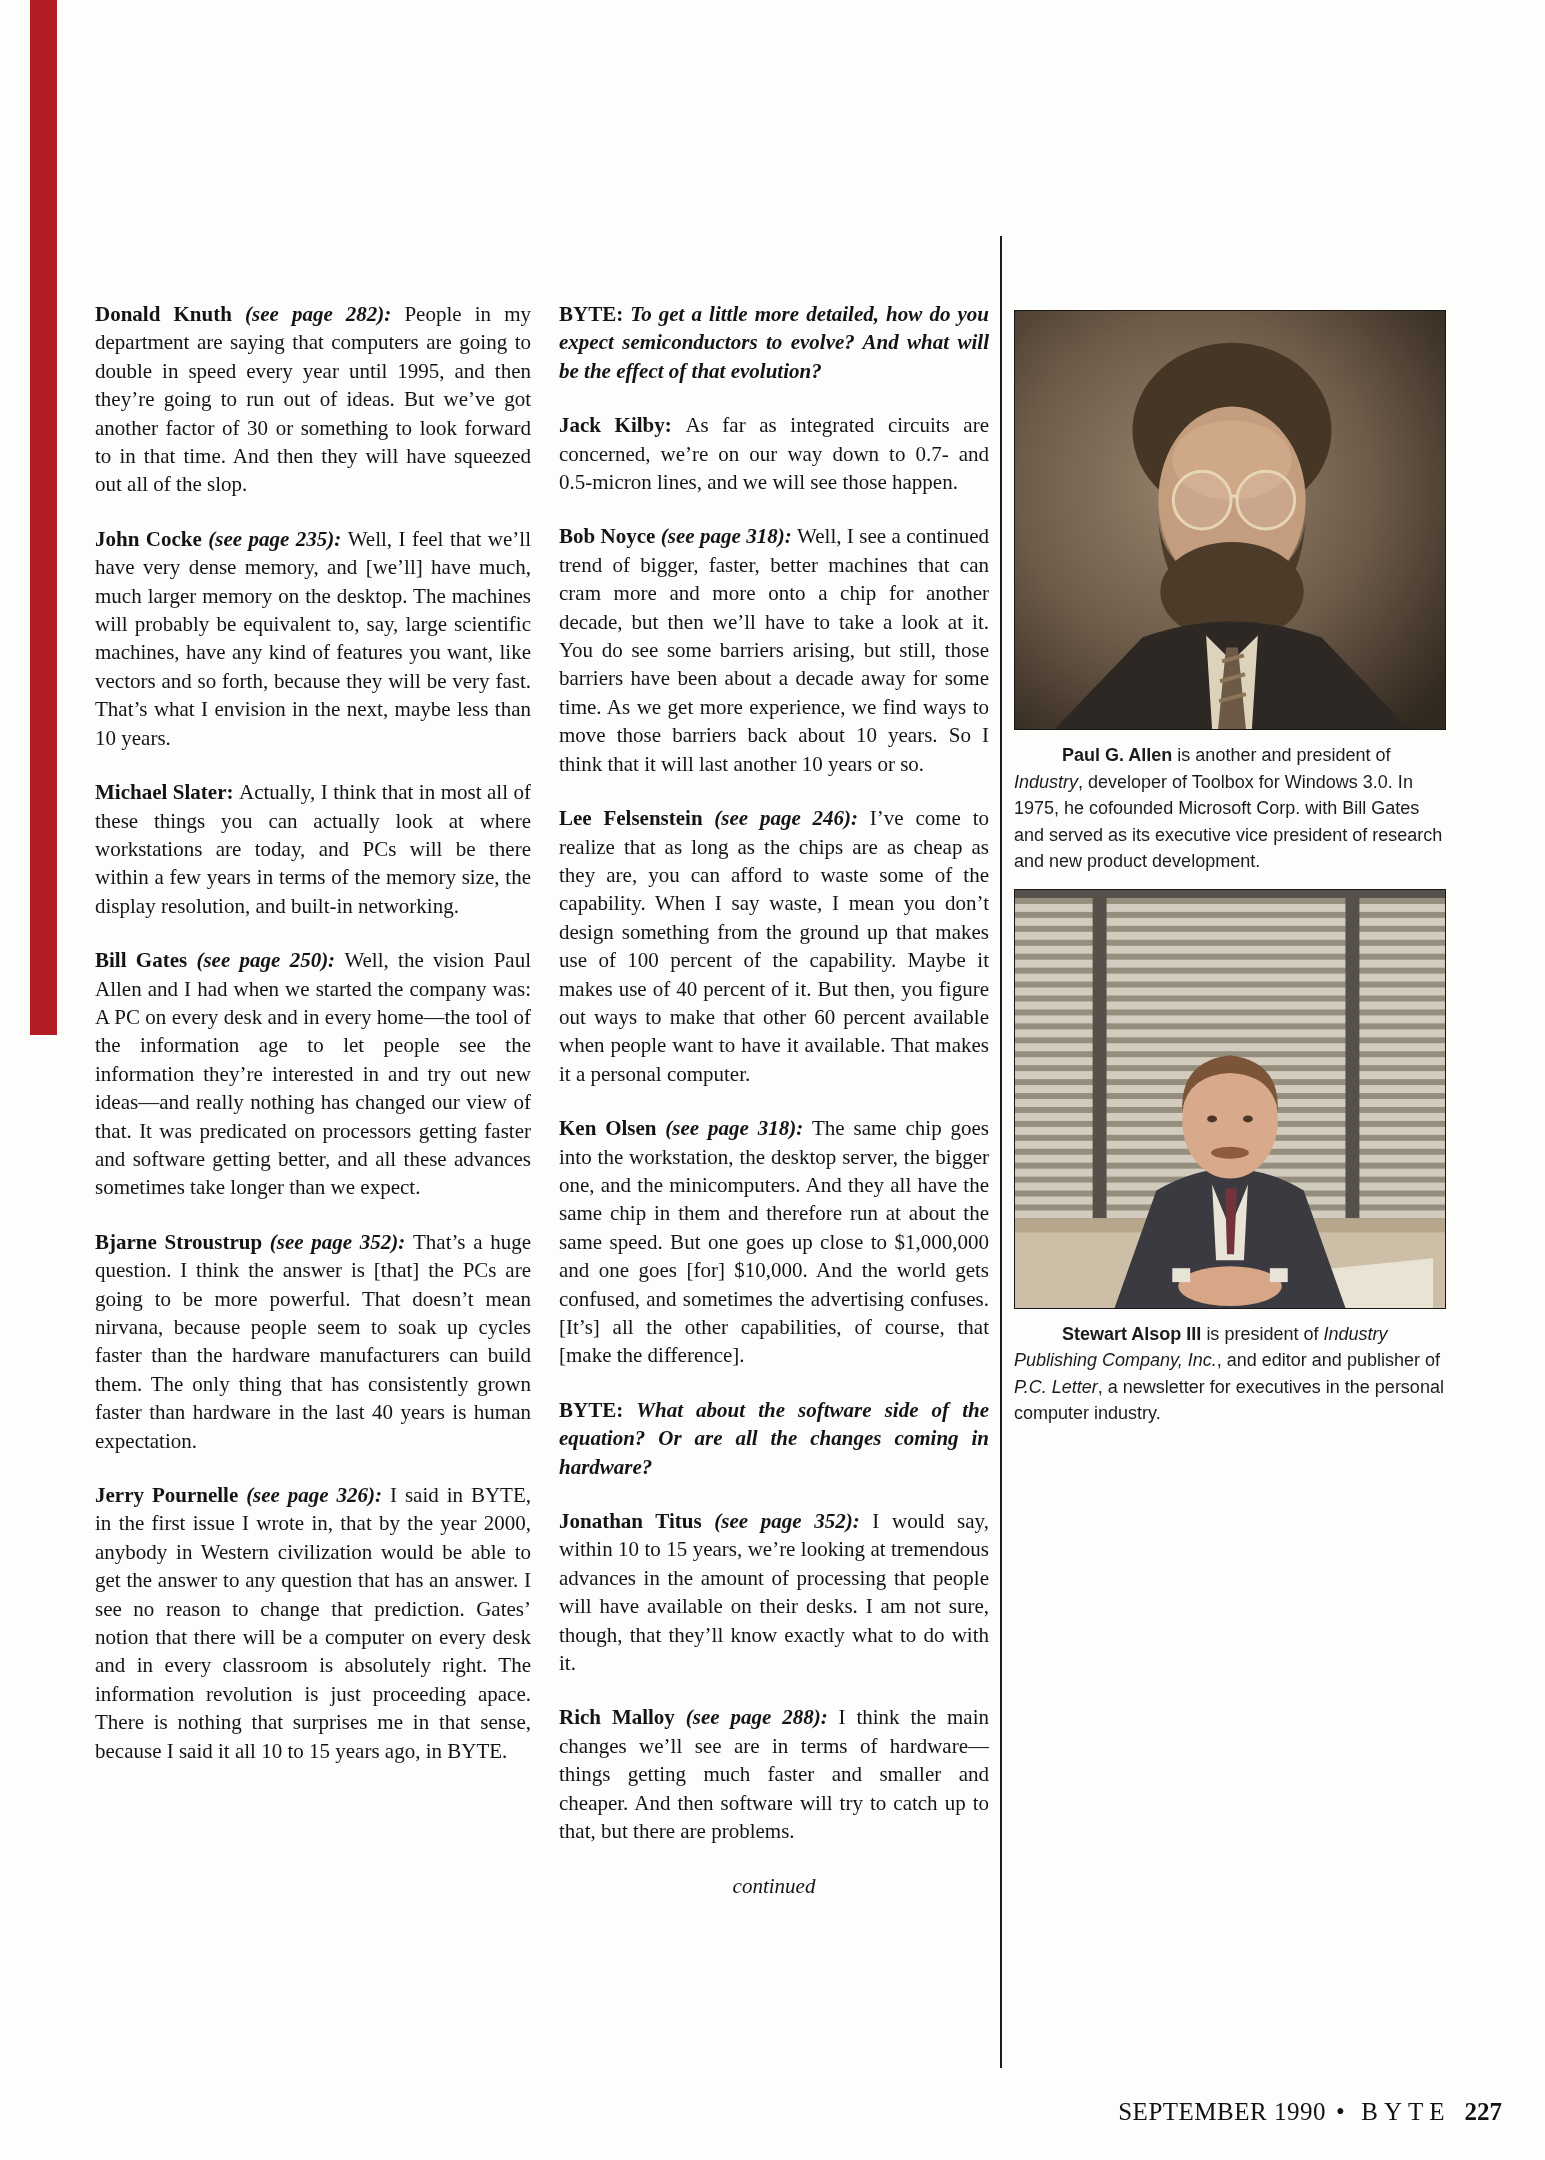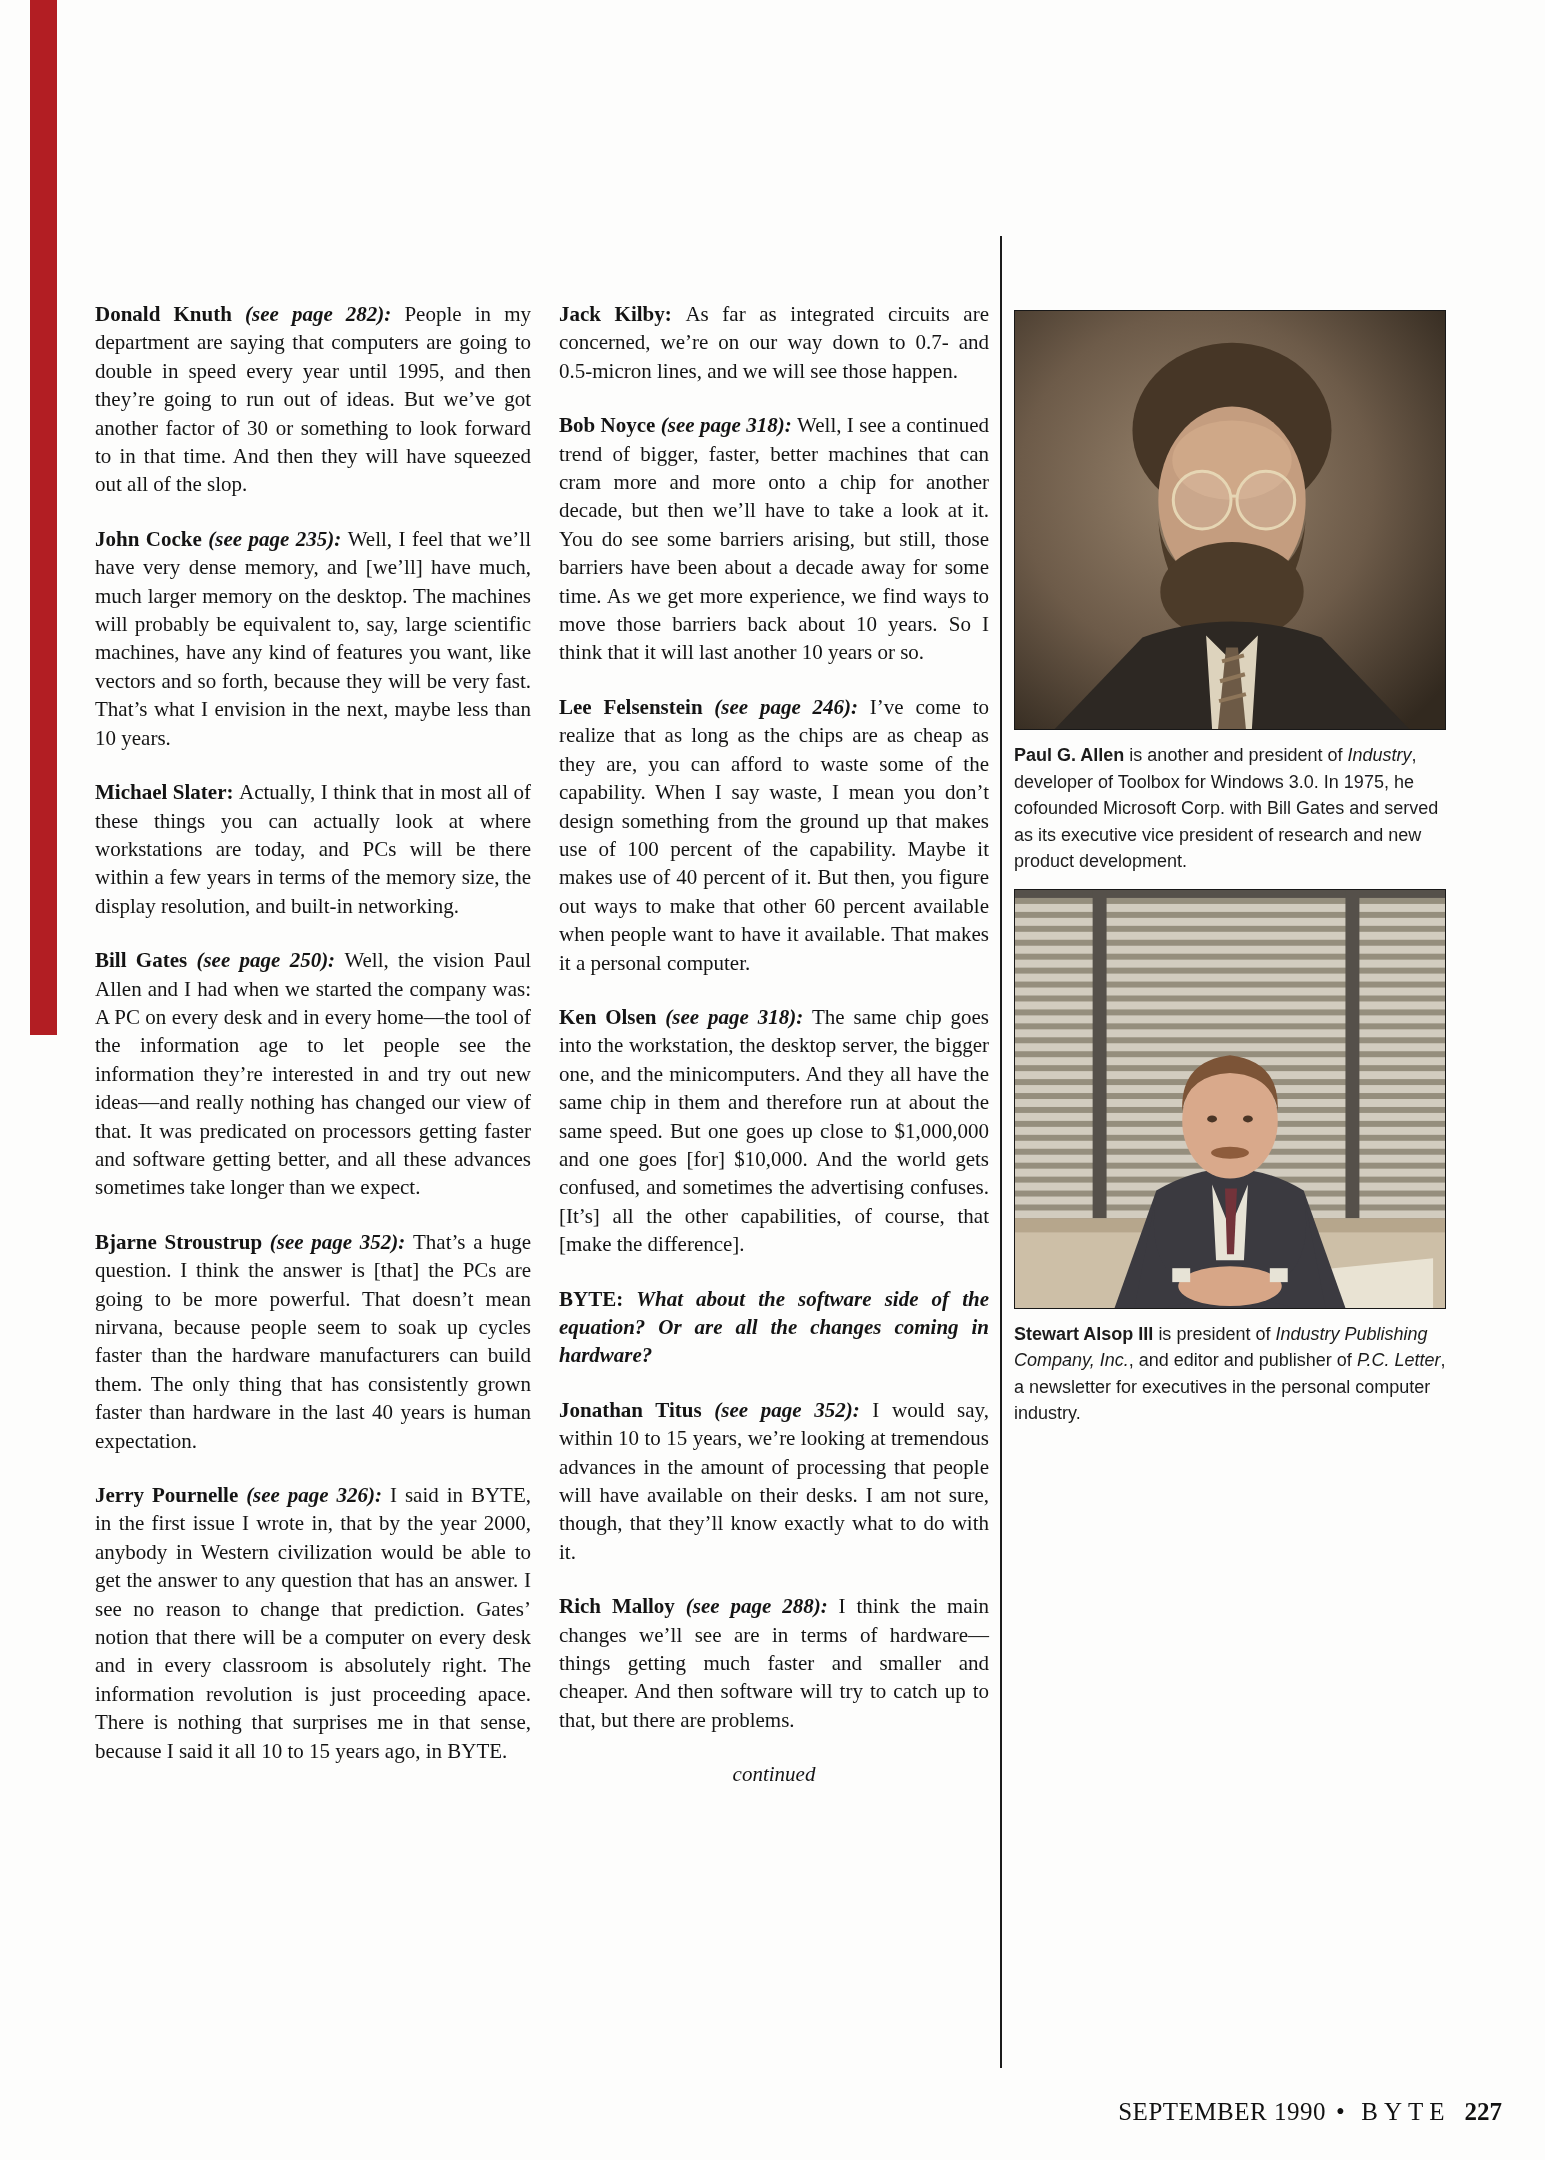--- a/index.html
+++ b/index.html
@@ -20,21 +20,21 @@
   .continued{text-align:center;font-style:italic;margin-top:16px;}
   .vrule{position:absolute;left:1000px;top:236px;width:2px;height:1832px;background:#1c1c1c;}
   .sidebar{position:absolute;left:1014px;top:310px;width:432px;}
   .photo{width:432px;display:block;border:1px solid #181818;box-sizing:border-box;background:#555;}
   .photo-1{height:420px;}
   .photo-2{height:420px;margin-top:14px;}
   .caption{
     font-family:"Liberation Sans","DejaVu Sans",sans-serif;
     font-size:18px;line-height:26.5px;color:#1b1b1b;margin-top:12px;text-align:left;
   }
-  .caption .b{font-weight:700;}
+  .caption .b{font-weight:700;margin-left:48px;}
   .caption .i{font-style:italic;}
   .footer{
     position:absolute;right:43px;top:2098px;font-size:25px;letter-spacing:.5px;color:#121212;
   }
   .footer .mag{letter-spacing:6px;margin-left:6px;}
   .footer .pgnum{font-weight:700;margin-left:14px;letter-spacing:0;}
   .footer .sep{margin:0 10px;}
 </style>
 </head>
 <body>
@@ -45,20 +45,21 @@
 
   <div class="col col-1" id="col-left">
       <p class="para"><span class="speaker">Donald Knuth </span><span class="pageref">(see page 282): </span><span>People in my department are saying that computers are going to double in speed every year until 1995, and then they’re going to run out of ideas. But we’ve got another factor of 30 or something to look forward to in that time. And then they will have squeezed out all of the slop.</span></p>
       <p class="para"><span class="speaker">John Cocke </span><span class="pageref">(see page 235): </span><span>Well, I feel that we’ll have very dense memory, and [we’ll] have much, much larger memory on the desktop. The machines will probably be equivalent to, say, large scientific machines, have any kind of features you want, like vectors and so forth, because they will be very fast. That’s what I envision in the next, maybe less than 10 years.</span></p>
       <p class="para"><span class="speaker">Michael Slater: </span><span>Actually, I think that in most all of these things you can actually look at where workstations are today, and PCs will be there within a few years in terms of the memory size, the display resolution, and built-in networking.</span></p>
       <p class="para"><span class="speaker">Bill Gates </span><span class="pageref">(see page 250): </span><span>Well, the vision Paul Allen and I had when we started the company was: A PC on every desk and in every home—the tool of the information age to let people see the information they’re interested in and try out new ideas—and really nothing has changed our view of that. It was predicated on processors getting faster and software getting better, and all these advances sometimes take longer than we expect.</span></p>
       <p class="para"><span class="speaker">Bjarne Stroustrup </span><span class="pageref">(see page 352): </span><span>That’s a huge question. I think the answer is [that] the PCs are going to be more powerful. That doesn’t mean nirvana, because people seem to soak up cycles faster than the hardware manufacturers can build them. The only thing that has consistently grown faster than hardware in the last 40 years is human expectation.</span></p>
       <p class="para"><span class="speaker">Jerry Pournelle </span><span class="pageref">(see page 326): </span><span>I said in BYTE, in the first issue I wrote in, that by the year 2000, anybody in Western civilization would be able to get the answer to any question that has an answer. I see no reason to change that prediction. Gates’ notion that there will be a computer on every desk and in every classroom is absolutely right. The information revolution is just proceeding apace. There is nothing that surprises me in that sense, because I said it all 10 to 15 years ago, in BYTE.</span></p>
     </div>
   <div class="col col-2" id="col-right">
+      <p class="para"><span class="q-label">BYTE: </span><span class="q-text">To get a little more detailed, how do you expect semiconductors to evolve? And what will be the effect of that evolution?</span></p>
       <p class="para"><span class="speaker">Jack Kilby: </span><span>As far as integrated circuits are concerned, we’re on our way down to 0.7- and 0.5-micron lines, and we will see those happen.</span></p>
       <p class="para"><span class="speaker">Bob Noyce </span><span class="pageref">(see page 318): </span><span>Well, I see a continued trend of bigger, faster, better machines that can cram more and more onto a chip for another decade, but then we’ll have to take a look at it. You do see some barriers arising, but still, those barriers have been about a decade away for some time. As we get more experience, we find ways to move those barriers back about 10 years. So I think that it will last another 10 years or so.</span></p>
       <p class="para"><span class="speaker">Lee Felsenstein </span><span class="pageref">(see page 246): </span><span>I’ve come to realize that as long as the chips are as cheap as they are, you can afford to waste some of the capability. When I say waste, I mean you don’t design something from the ground up that makes use of 100 percent of the capability. Maybe it makes use of 40 percent of it. But then, you figure out ways to make that other 60 percent available when people want to have it available. That makes it a personal computer.</span></p>
       <p class="para"><span class="speaker">Ken Olsen </span><span class="pageref">(see page 318): </span><span>The same chip goes into the workstation, the desktop server, the bigger one, and the minicomputers. And they all have the same chip in them and therefore run at about the same speed. But one goes up close to $1,000,000 and one goes [for] $10,000. And the world gets confused, and sometimes the advertising confuses. [It’s] all the other capabilities, of course, that [make the difference].</span></p>
       <p class="para"><span class="q-label">BYTE: </span><span class="q-text">What about the software side of the equation? Or are all the changes coming in hardware?</span></p>
       <p class="para"><span class="speaker">Jonathan Titus </span><span class="pageref">(see page 352): </span><span>I would say, within 10 to 15 years, we’re looking at tremendous advances in the amount of processing that people will have available on their desks. I am not sure, though, that they’ll know exactly what to do with it.</span></p>
       <p class="para"><span class="speaker">Rich Malloy </span><span class="pageref">(see page 288): </span><span>I think the main changes we’ll see are in terms of hardware—things getting much faster and smaller and cheaper. And then software will try to catch up to that, but there are problems.</span></p>
       <p class="para continued"><span>continued</span></p>
     </div>
 

